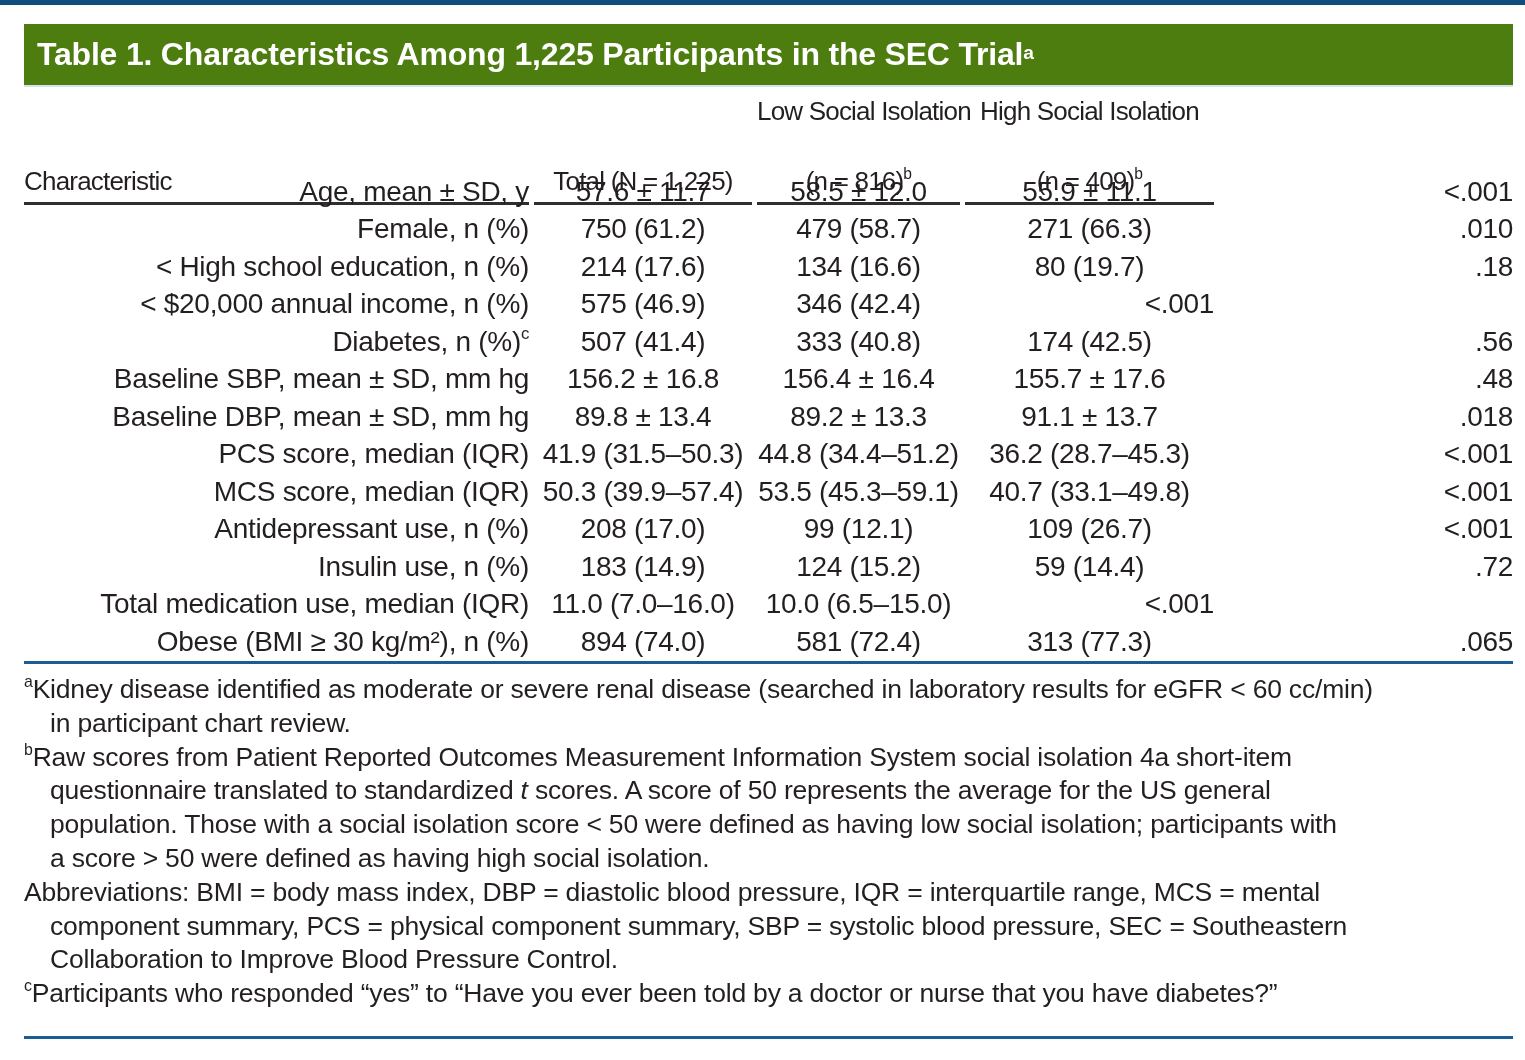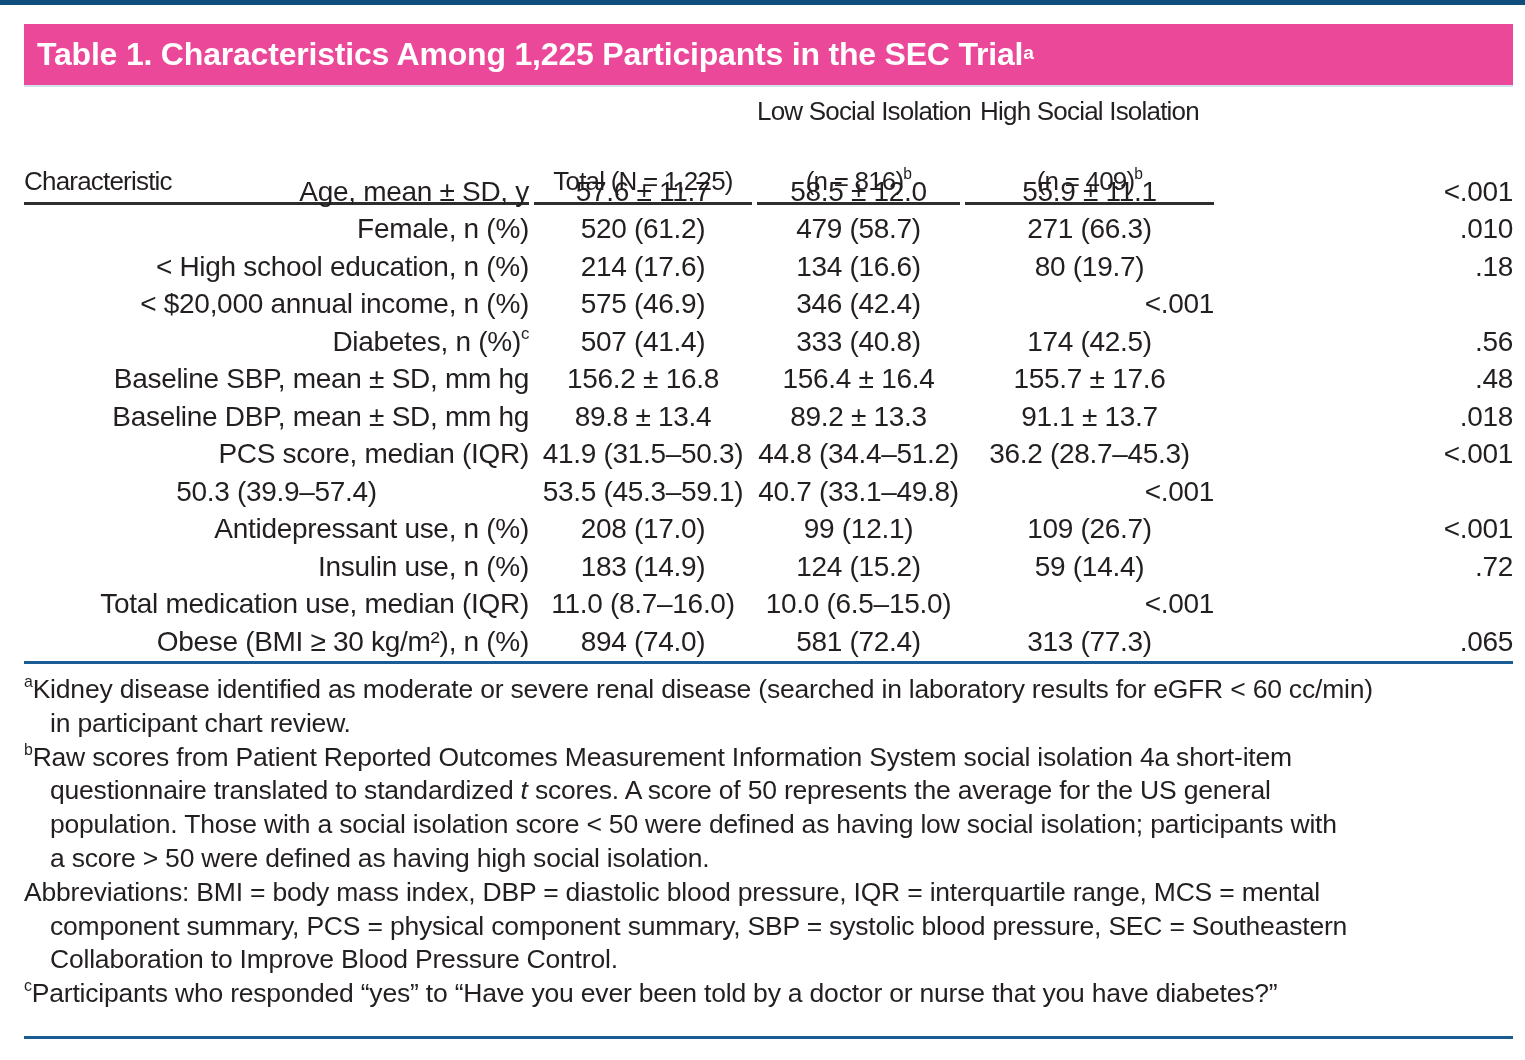--- a/index.html
+++ b/index.html
@@ -13,21 +13,21 @@
     overflow: hidden;
   }
   .top-rule {
     position: absolute; left: 0; top: 0;
     width: 1525px; height: 5px;
     background: #0E4D7C;
   }
   .title-bar {
     position: absolute; left: 24px; top: 24px;
     width: 1489px; height: 63px;
-    background: #ec4899;
+    background: #4d7c0f;
     border-bottom: 2px solid #CFE3F0;
     box-sizing: border-box;
     display: flex; align-items: center;
     padding-left: 13px;
     color: #ffffff;
     font-size: 32px;
     font-weight: bold;
     letter-spacing: -0.2px;
   }
   .title-bar sup { font-size: 60%; line-height: 0; position: relative; top: -2px; }
@@ -128,21 +128,21 @@
   <div class="tbody">
       <div class="tr grid">
         <div class="td c1">Age, mean ± SD, y</div>
         <div class="td c2">57.6 ± 11.7</div>
         <div class="td c3">58.5 ± 12.0</div>
         <div class="td c4">55.9 ± 11.1</div>
         <div class="td c5">&lt;.001</div>
       </div>
       <div class="tr grid">
         <div class="td c1">Female, n (%)</div>
-        <div class="td c2">520 (61.2)</div>
+        <div class="td c2">750 (61.2)</div>
         <div class="td c3">479 (58.7)</div>
         <div class="td c4">271 (66.3)</div>
         <div class="td c5">.010</div>
       </div>
       <div class="tr grid">
         <div class="td c1">&lt; High school education, n (%)</div>
         <div class="td c2">214 (17.6)</div>
         <div class="td c3">134 (16.6)</div>
         <div class="td c4">80 (19.7)</div>
         <div class="td c5">.18</div>
@@ -175,20 +175,21 @@
         <div class="td c5">.018</div>
       </div>
       <div class="tr grid">
         <div class="td c1">PCS score, median (IQR)</div>
         <div class="td c2">41.9 (31.5–50.3)</div>
         <div class="td c3">44.8 (34.4–51.2)</div>
         <div class="td c4">36.2 (28.7–45.3)</div>
         <div class="td c5">&lt;.001</div>
       </div>
       <div class="tr grid">
+        <div class="td c1">MCS score, median (IQR)</div>
         <div class="td c2">50.3 (39.9–57.4)</div>
         <div class="td c3">53.5 (45.3–59.1)</div>
         <div class="td c4">40.7 (33.1–49.8)</div>
         <div class="td c5">&lt;.001</div>
       </div>
       <div class="tr grid">
         <div class="td c1">Antidepressant use, n (%)</div>
         <div class="td c2">208 (17.0)</div>
         <div class="td c3">99 (12.1)</div>
         <div class="td c4">109 (26.7)</div>
@@ -196,21 +197,21 @@
       </div>
       <div class="tr grid">
         <div class="td c1">Insulin use, n (%)</div>
         <div class="td c2">183 (14.9)</div>
         <div class="td c3">124 (15.2)</div>
         <div class="td c4">59 (14.4)</div>
         <div class="td c5">.72</div>
       </div>
       <div class="tr grid">
         <div class="td c1">Total medication use, median (IQR)</div>
-        <div class="td c2">11.0 (8.7–16.0)</div>
+        <div class="td c2">11.0 (7.0–16.0)</div>
         <div class="td c3">10.0 (6.5–15.0)</div>
         <div class="td c5">&lt;.001</div>
       </div>
       <div class="tr grid">
         <div class="td c1">Obese (BMI ≥ 30 kg/m²), n (%)</div>
         <div class="td c2">894 (74.0)</div>
         <div class="td c3">581 (72.4)</div>
         <div class="td c4">313 (77.3)</div>
         <div class="td c5">.065</div>
       </div>

